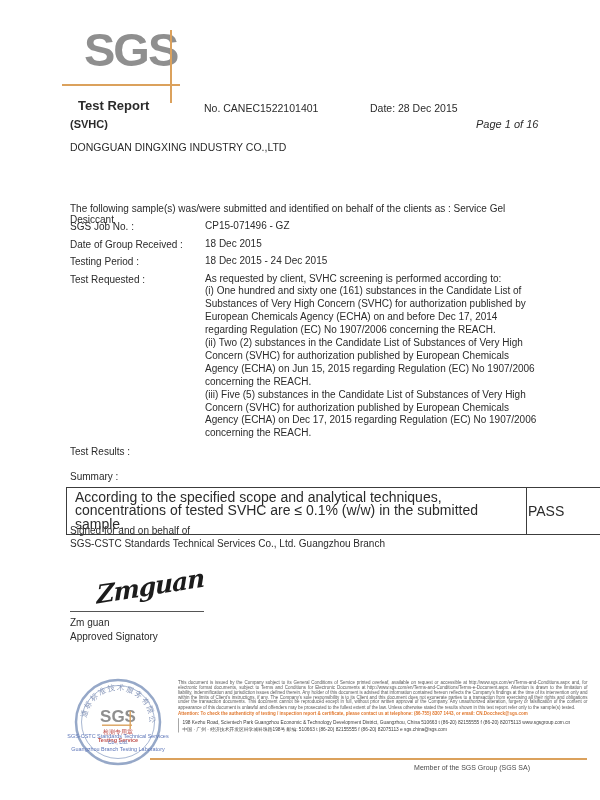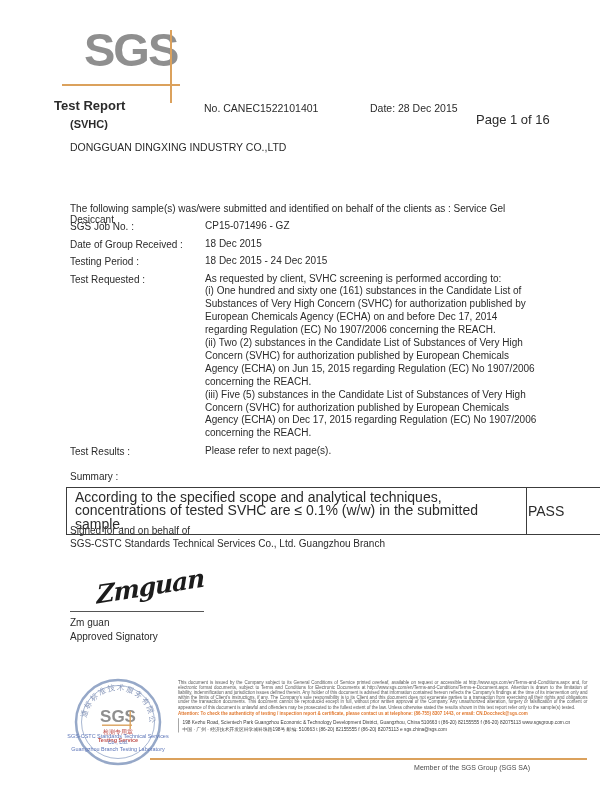--- a/index.html
+++ b/index.html
@@ -12,25 +12,25 @@
 
   
   .logo-text{
     position:absolute;left:84px;top:26px;
     font-size:47px;font-weight:bold;color:#8f8f8f;letter-spacing:-2px;
     font-family:"Liberation Sans", sans-serif;line-height:1;
   }
   .logo-hline{position:absolute;left:62px;top:84px;width:118px;height:2px;background:#dba15c;}
   .logo-vline{position:absolute;left:170px;top:30px;width:2px;height:73px;background:#dba15c;}
 
-  .title1{position:absolute;left:54px;top:98px;font-size:13px;font-weight:bold;color:#2b2b2b;}
+  .title1{position:absolute;left:78px;top:98px;font-size:13px;font-weight:bold;color:#2b2b2b;}
   .title2{position:absolute;left:70px;top:118px;font-size:11px;font-weight:bold;color:#2b2b2b;}
   .meta-no{position:absolute;left:204px;top:102px;font-size:10.5px;color:#2b2b2b;}
   .meta-date{position:absolute;left:370px;top:102px;font-size:10.5px;color:#2b2b2b;}
-  .meta-page{position:absolute;left:476px;top:112px;font-size:13px;color:#2b2b2b;}
+  .meta-page{position:absolute;left:476px;top:118px;font-size:11px;color:#2b2b2b;font-style:italic;}
 
   
   .client{position:absolute;left:70px;top:139px;font-size:10.5px;line-height:16px;color:#2b2b2b;}
 
   
   .sample{position:absolute;left:70px;top:203px;width:470px;font-size:10px;color:#2b2b2b;}
   .fields{position:absolute;left:70px;top:220px;width:470px;font-size:10px;color:#2b2b2b;}
   .frow{display:flex;margin-bottom:4.5px;}
   .flabel{width:135px;flex:0 0 135px;line-height:13px;}
   .fvalue{width:335px;line-height:12.9px;white-space:pre-line;}
@@ -118,21 +118,20 @@
     </div>
     <div class="frow">
       <div class="flabel">Test Requested :</div>
       <div class="fvalue">As requested by client, SVHC screening is performed according to:
 (i) One hundred and sixty one (161) substances in the Candidate List of Substances of Very High Concern (SVHC) for authorization published by European Chemicals Agency (ECHA) on and before Dec 17, 2014 regarding Regulation (EC) No 1907/2006 concerning the REACH.
 (ii) Two (2) substances in the Candidate List of Substances of Very High Concern (SVHC) for authorization published by European Chemicals Agency (ECHA) on Jun 15, 2015 regarding Regulation (EC) No 1907/2006 concerning the REACH.
 (iii) Five (5) substances in the Candidate List of Substances of Very High Concern (SVHC) for authorization published by European Chemicals Agency (ECHA) on Dec 17, 2015 regarding Regulation (EC) No 1907/2006 concerning the REACH.</div>
     </div>
     <div class="frow">
       <div class="flabel">Test Results :</div>
-      <div class="fvalue">Please refer to next page(s).</div>
     </div>
 
     <div class="summary-label">Summary :</div>
     <table class="summary">
       <tbody>
           <tr>
         <td class="sum-text">According to the specified scope and analytical techniques, concentrations of tested SVHC are ≤ 0.1% (w/w) in the submitted sample.</td>
         <td class="sum-result">PASS</td>
       </tr>
     </tbody>

